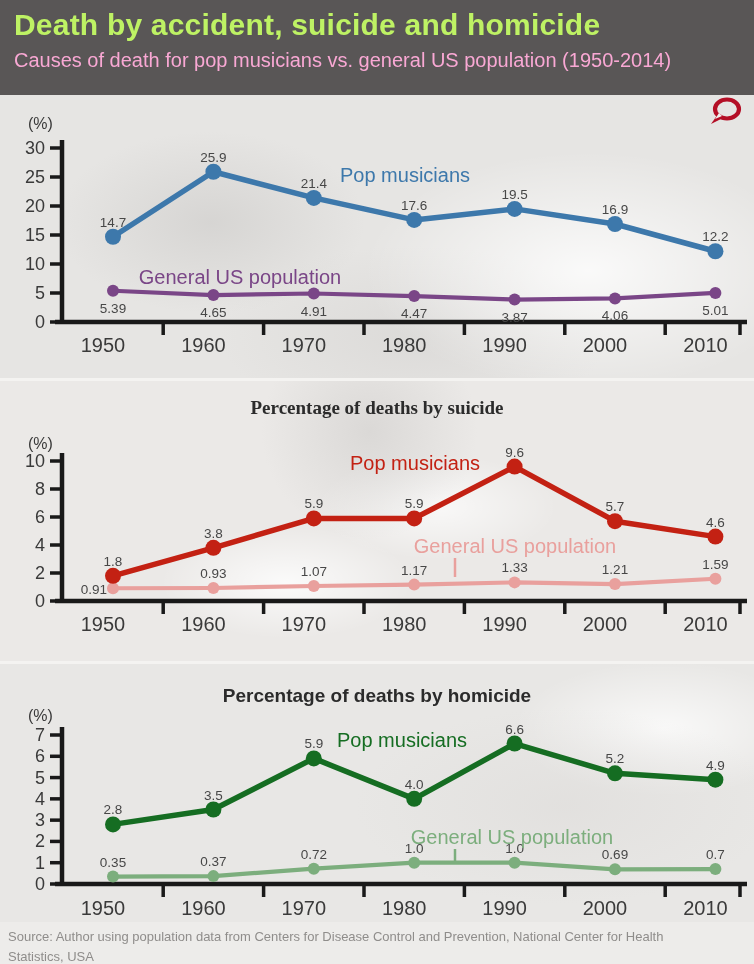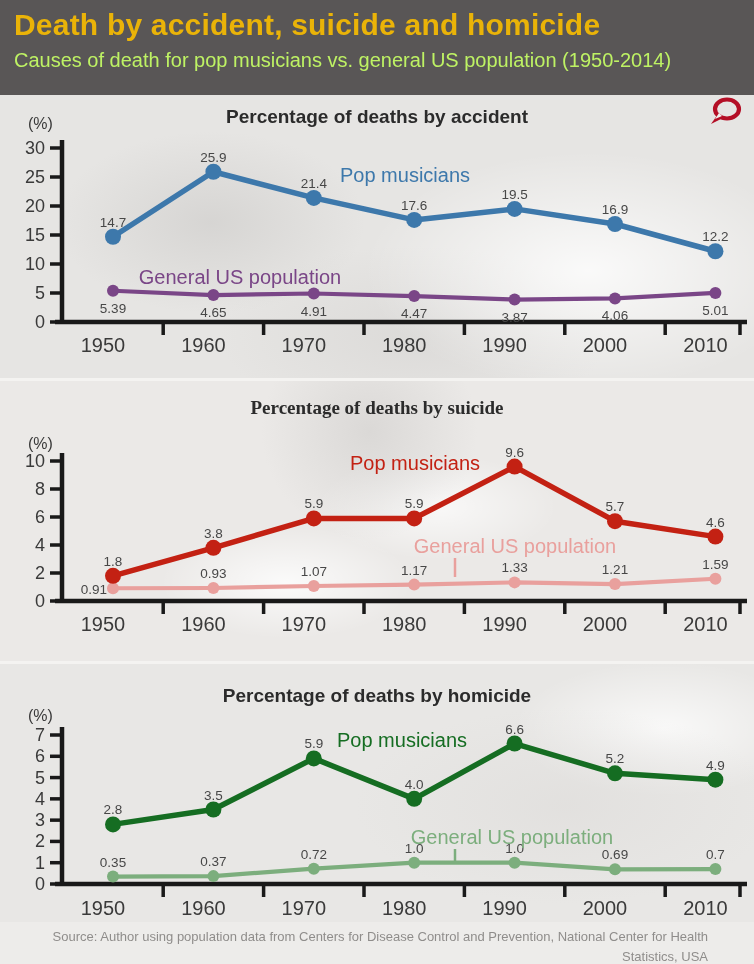--- a/index.html
+++ b/index.html
@@ -1,21 +1,21 @@
 <!DOCTYPE html>
 <html><head>
 <meta charset="utf-8">
 <style>
   * { margin:0; padding:0; box-sizing:border-box; }
   body { background:#ffffff; font-family:"Liberation Sans", sans-serif; }
   .poster { position:relative; width:754px; height:964px; background:#f2f1ef; overflow:hidden; }
 
   header { height:95px; background:#595656; padding:8px 0 0 14px; }
-  header h1 { color:#eab308; font-size:30px; font-weight:bold; letter-spacing:0.2px; line-height:1.15; }
-  .subtitle { color:#bef264; font-size:20px; margin-top:6px; }
+  header h1 { color:#bef264; font-size:30px; font-weight:bold; letter-spacing:0.2px; line-height:1.15; }
+  .subtitle { color:#f9a8d4; font-size:20px; margin-top:6px; }
 
   .panel { position:relative; width:754px; overflow:hidden; }
   .p1 { height:283px; background-color:#e6e5e3;
         background-image:
           radial-gradient(ellipse 320px 170px at 78% 62%, rgba(255,255,255,0.8), rgba(255,255,255,0) 70%),
           radial-gradient(ellipse 220px 130px at 28% 45%, rgba(185,183,181,0.35), rgba(185,183,181,0) 70%),
           radial-gradient(ellipse 260px 120px at 55% 85%, rgba(210,208,206,0.5), rgba(210,208,206,0) 75%); }
   .p2 { height:280px; background-color:#ebe9e7;
         background-image:
           radial-gradient(circle 150px at 49% 18%, rgba(205,203,201,0.55), rgba(205,203,201,0) 72%),
@@ -30,35 +30,34 @@
   .chart-title { position:absolute; left:0; width:100%; text-align:center;
                  font-size:19px; font-weight:bold; color:#2b2b2b; }
   .p1 .chart-title { top:11px; }
   .p2 .chart-title { top:16px;font-family:Liberation Serif, serif; }
   .p3 .chart-title { top:21px; }
 
   .chart { position:absolute; left:0; top:0; }
 
   .logo { position:absolute; top:2px; right:10px; width:38px; height:34px; }
 
-  footer { height:42px; background:#edecea; padding:5px 0 8px 8px;text-align:right; }
+  footer { height:42px; background:#edecea; padding:5px 0 8px 8px; }
   .source { width:700px; font-size:13px; line-height:1.5; color:#8f8d8b; }
 </style>
 </head>
 <body>
 
 <div class="poster">
 
   <header>
     <h1>Death by accident, suicide and homicide</h1>
     <div class="subtitle">Causes of death for pop musicians vs. general US population (1950-2014)</div>
   </header>
 
   <section class="panel p1">
-    <div class="chart-title">Percentage of deaths by accident</div>
     <div class="logo">
       <svg width="38" height="34" viewBox="0 0 38 34">
         <ellipse cx="21" cy="12" rx="12" ry="9.5" fill="none" stroke="#b40f26" stroke-width="4.2"></ellipse>
         <path d="M12 17 L5 27 L17 21 Z" fill="#b40f26"></path>
         <path d="M13 16 L9 22 L16 19 Z" fill="#f0efed"></path>
       </svg>
     </div>
     <svg class="chart" width="754" height="283">
         <line x1="62" y1="45" x2="62" y2="227" stroke="#191919" stroke-width="4.5"></line>
         <line x1="50" y1="227" x2="61" y2="227" stroke="#191919" stroke-width="3.5"></line>

